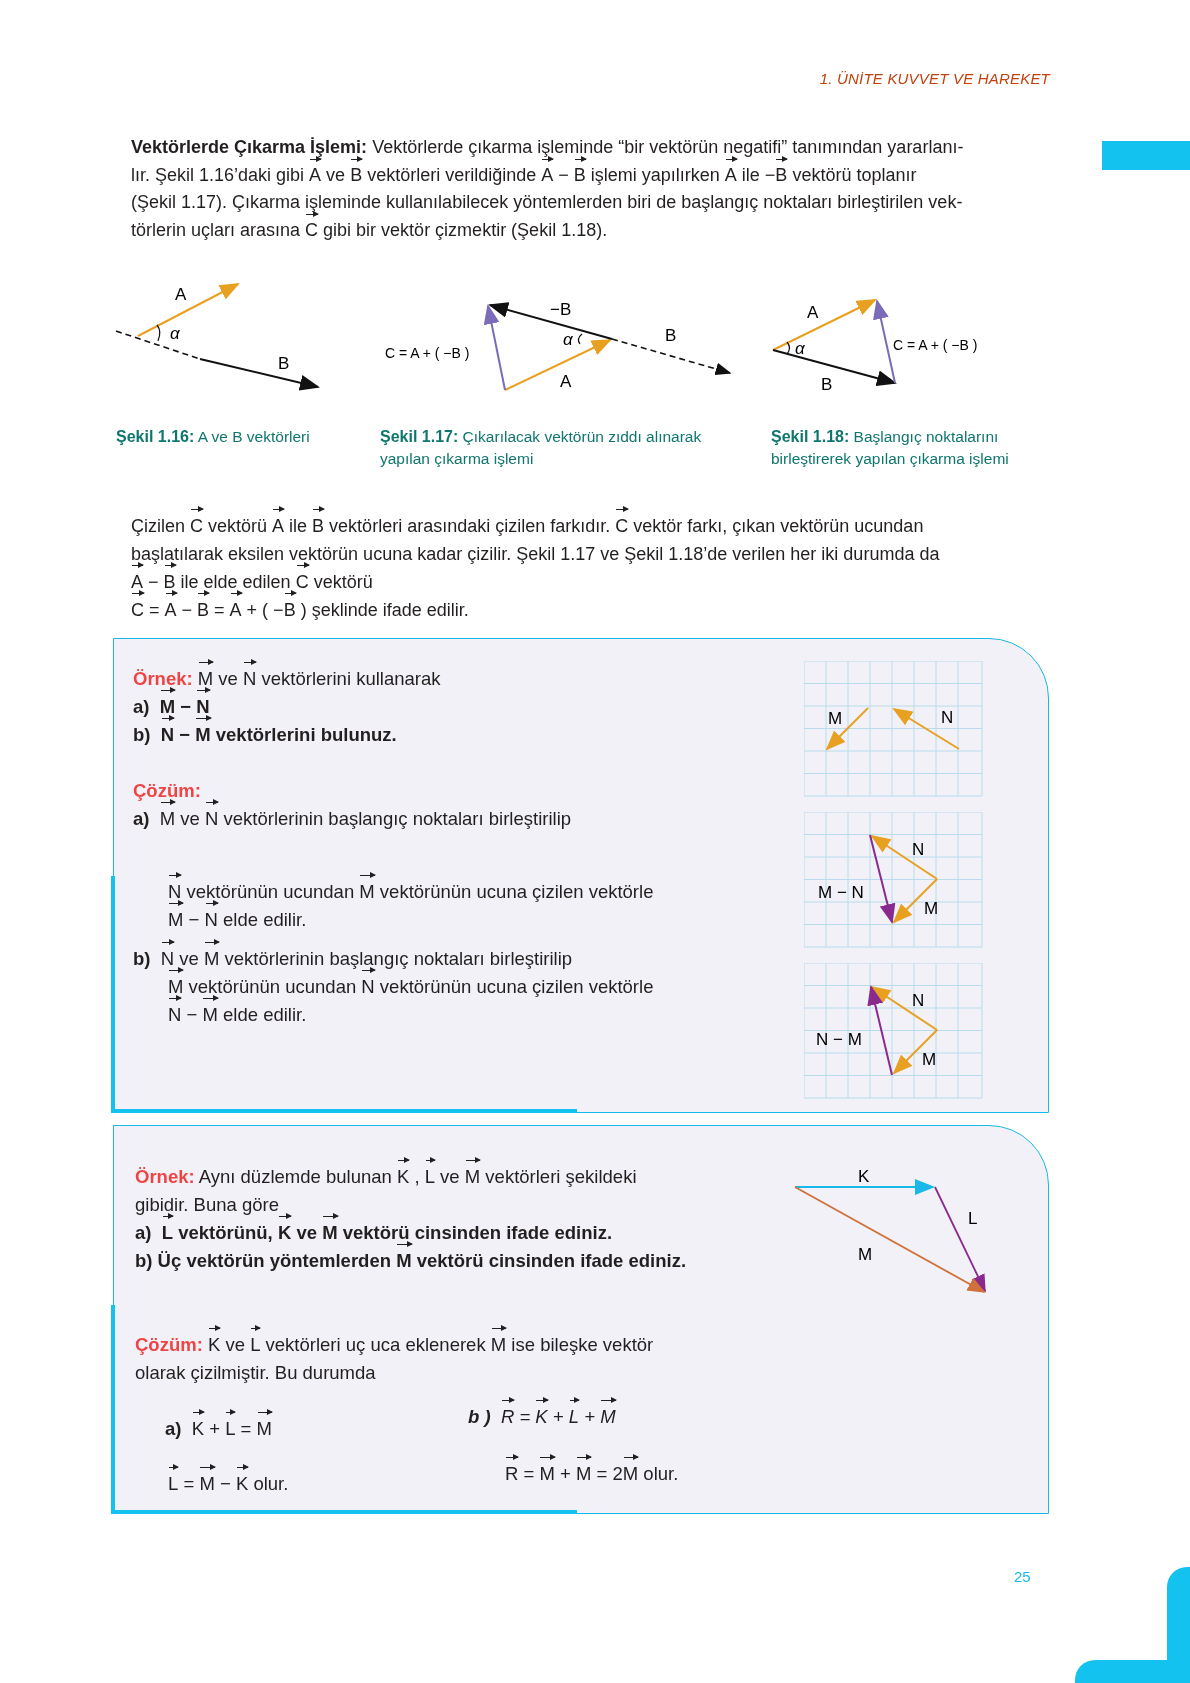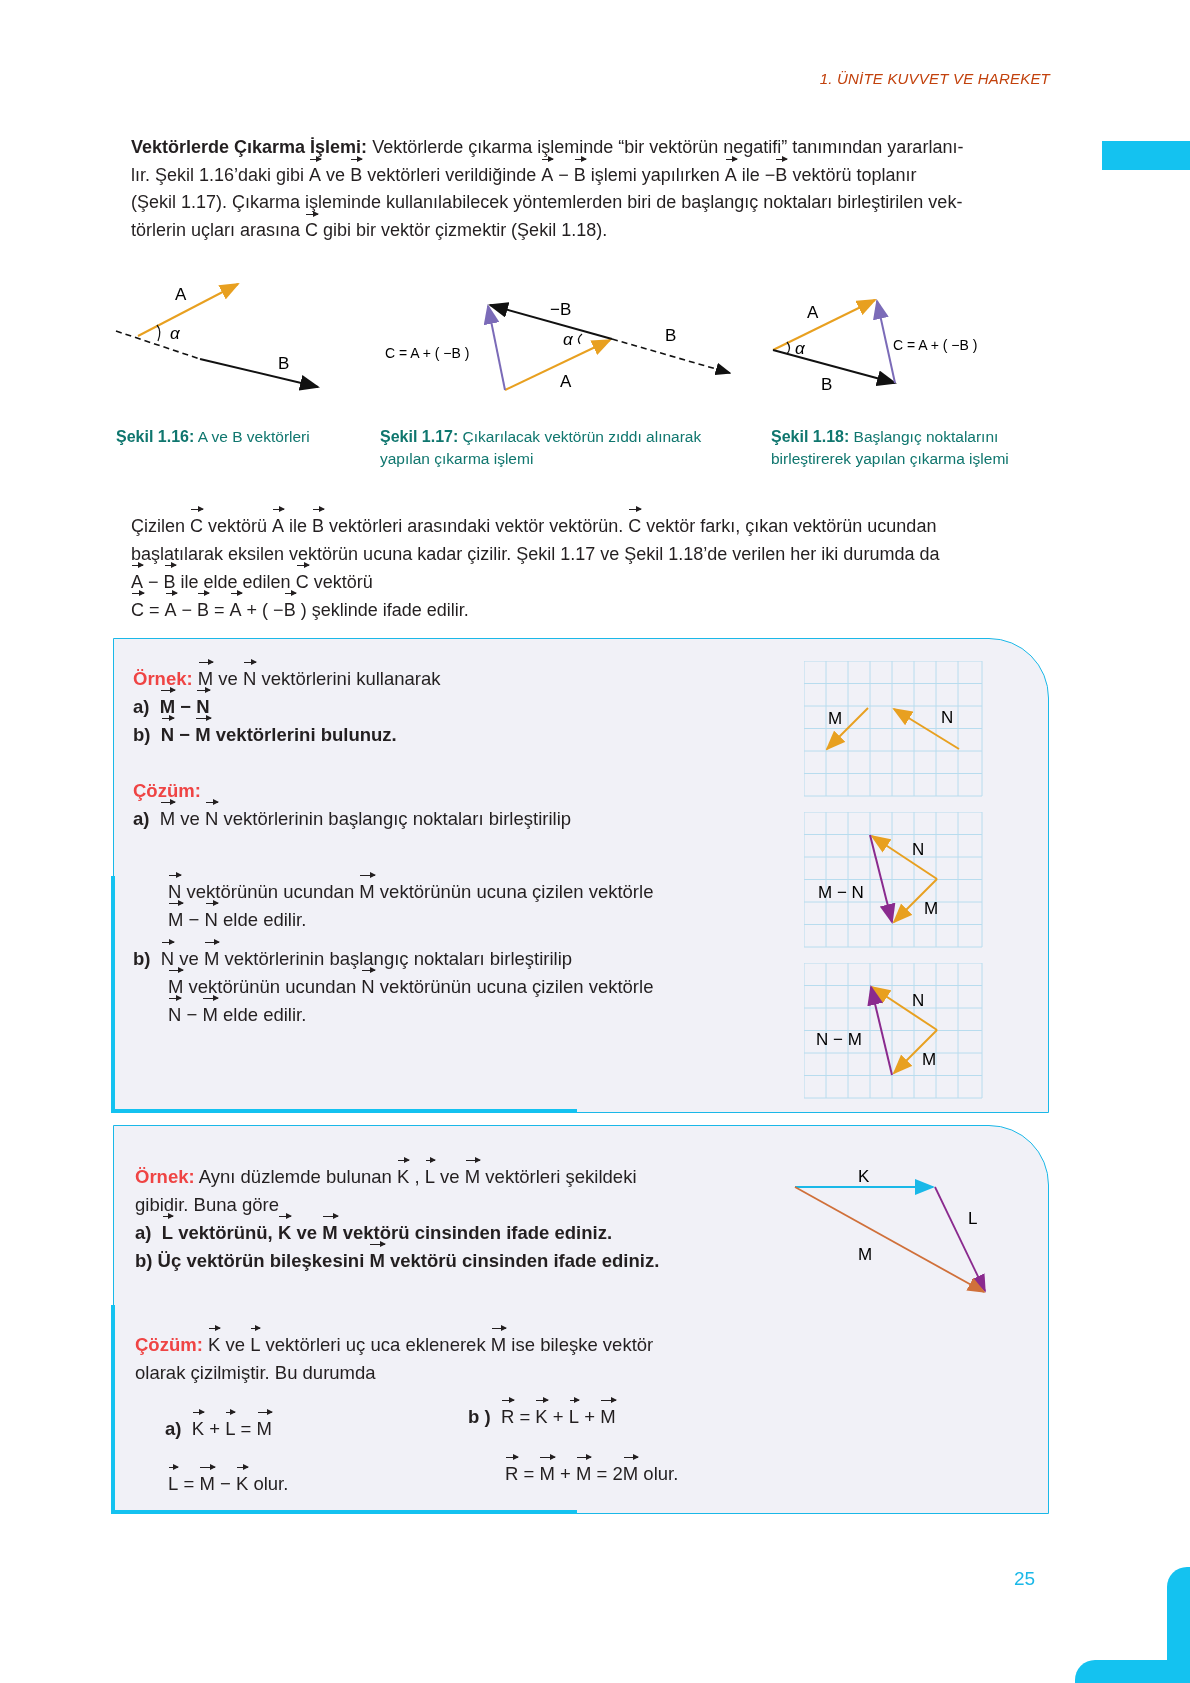--- a/index.html
+++ b/index.html
@@ -12,21 +12,21 @@
   .v::before{content:"";position:absolute;left:1px;right:0;top:-3px;height:1.2px;background:#231f20;}
   .v::after{content:"";position:absolute;right:-1px;top:-6px;border-left:6px solid #231f20;border-top:3.5px solid transparent;border-bottom:3.5px solid transparent;}
   .bold{font-weight:bold;}
   .cap{font-size:15.5px;line-height:22px;color:#0f766e;}
   .cap b{font-weight:bold;font-size:16px;}
   .box{border:1px solid #1ab8e8;background:#f1f1f7;border-radius:0 60px 0 0;}
   .box-accent-left{background:#14c2f0;width:4px;}
   .box-accent-bottom{background:#14c2f0;height:4px;}
   .cyan{color:#ef4444;font-weight:bold;}
   .ex{font-size:18.5px;line-height:28px;}
-  .pagenum{font-size:19px;color:#1ab8e8;}
+  .pagenum{font-size:15px;color:#1ab8e8;}
   .corner{background:#14c2f0;}
   svg text{font-family:"Liberation Sans",sans-serif;}
 </style>
 </head>
 <body>
 
 <div class="abs header">1. ÜNİTE   KUVVET VE HAREKET</div>
 <div class="abs side-tab"></div>
 
 <div class="abs para" style="top:134px;">
@@ -88,21 +88,21 @@
   <text x="42" y="28" font-size="17">A</text>
   <text x="56" y="100" font-size="17">B</text>
   <text x="128" y="60" font-size="14">C = A + ( −B )</text>
 </svg>
 
 <div class="abs cap" style="left:116px;top:426px;width:230px;"><b>Şekil 1.16:</b> <span>A ve B vektörleri</span></div>
 <div class="abs cap" style="left:380px;top:426px;width:345px;"><b>Şekil 1.17:</b> <span>Çıkarılacak vektörün zıddı alınarak yapılan çıkarma işlemi</span></div>
 <div class="abs cap" style="left:771px;top:426px;width:260px;"><b>Şekil 1.18:</b> <span>Başlangıç noktalarını birleştirerek yapılan çıkarma işlemi</span></div>
 
 <div class="abs para" style="top:512px;line-height:28px;">
-  <div><span>Çizilen </span><span class="v">C</span><span> vektörü </span><span class="v">A</span><span> ile </span><span class="v">B</span><span> vektörleri arasındaki vektör vektörün. </span><span class="v">C</span><span> vektör farkı, çıkan vektörün ucundan</span></div>
+  <div><span>Çizilen </span><span class="v">C</span><span> vektörü </span><span class="v">A</span><span> ile </span><span class="v">B</span><span> vektörleri arasındaki çizilen farkıdır. </span><span class="v">C</span><span> vektör farkı, çıkan vektörün ucundan</span></div>
   <div>başlatılarak eksilen vektörün ucuna kadar çizilir. Şekil 1.17 ve Şekil 1.18’de verilen her iki durumda da</div>
   <div><span class="v">A</span><span> − </span><span class="v">B</span><span> ile elde edilen </span><span class="v">C</span><span> vektörü</span></div>
   <div><span class="v">C</span><span> = </span><span class="v">A</span><span> − </span><span class="v">B</span><span> = </span><span class="v">A</span><span> + ( −</span><span class="v">B</span><span> )</span><span> şeklinde ifade edilir.</span></div>
 </div>
 
 <div class="abs box" style="left:113px;top:638px;width:934px;height:473px;"></div>
 <div class="abs box-accent-left" style="left:111px;top:876px;height:237px;"></div>
 <div class="abs box-accent-bottom" style="left:111px;top:1109px;width:466px;"></div>
 
 <div class="abs ex" style="left:133px;top:665px;width:600px;">
@@ -204,21 +204,21 @@
 </svg>
 
 <div class="abs box" style="left:113px;top:1125px;width:934px;height:387px;"></div>
 <div class="abs box-accent-left" style="left:111px;top:1305px;height:209px;"></div>
 <div class="abs box-accent-bottom" style="left:111px;top:1510px;width:466px;"></div>
 
 <div class="abs ex" style="left:135px;top:1163px;width:640px;">
   <div><span class="cyan">Örnek:</span><span> Aynı düzlemde bulunan </span><span class="v">K</span><span> , </span><span class="v">L</span><span> ve </span><span class="v">M</span><span> vektörleri şekildeki</span></div>
   <div>gibidir. Buna göre</div>
   <div class="bold"><span>a)</span>&nbsp;&nbsp;<span class="v">L</span><span> vektörünü, </span><span class="v">K</span><span> ve </span><span class="v">M</span><span> vektörü cinsinden ifade ediniz.</span></div>
-  <div class="bold"><span>b)</span><span> Üç vektörün bileşkesini </span><span class="v">M</span><span> vektörü cinsinden ifade ediniz.</span></div>
+  <div class="bold"><span>b)</span><span> Üç vektörün yöntemlerden </span><span class="v">M</span><span> vektörü cinsinden ifade ediniz.</span></div>
 </div>
 
 <svg class="abs" style="left:785px;top:1160px;" width="220" height="140">
   <line x1="10" y1="27" x2="148" y2="27" stroke="#1ab8e8" stroke-width="2" marker-end="url(#ac)"></line>
   <line x1="150" y1="27" x2="200" y2="131" stroke="#8a2a8e" stroke-width="1.8" marker-end="url(#av)"></line>
   <line x1="10" y1="27" x2="199" y2="132" stroke="#d0703a" stroke-width="1.8" marker-end="url(#ar)"></line>
   <text x="73" y="22" font-size="17">K</text>
   <text x="183" y="64" font-size="17">L</text>
   <text x="73" y="100" font-size="17">M</text>
 </svg>
@@ -227,21 +227,21 @@
   <div><span class="cyan">Çözüm:</span> <span class="v">K</span><span> ve </span><span class="v">L</span><span> vektörleri uç uca eklenerek </span><span class="v">M</span><span> ise bileşke vektör</span></div>
   <div>olarak çizilmiştir. Bu durumda</div>
 </div>
 
 <div class="abs ex" style="left:135px;top:1415px;margin-left:30px;">
   <span class="bold">a)</span>&nbsp;&nbsp;<span class="v">K</span><span> + </span><span class="v">L</span><span> = </span><span class="v">M</span>
 </div>
 <div class="abs ex" style="left:168px;top:1470px;">
   <span class="v">L</span><span> = </span><span class="v">M</span><span> − </span><span class="v">K</span><span> olur.</span>
 </div>
-<div class="abs ex" style="left:468px;top:1403px;">
+<div class="abs ex" style="left:468px;top:1403px;font-style:italic;">
   <span class="bold">b )</span>&nbsp;&nbsp;<span class="v">R</span><span> = </span><span class="v">K</span><span> + </span><span class="v">L</span><span> + </span><span class="v">M</span>
 </div>
 <div class="abs ex" style="left:505px;top:1460px;">
   <span class="v">R</span><span> = </span><span class="v">M</span><span> + </span><span class="v">M</span><span> = </span><span>2</span><span class="v">M</span><span> olur.</span>
 </div>
 
 <div class="abs pagenum" style="left:1014px;top:1568px;">25</div>
 <div class="abs corner" style="left:1167px;top:1567px;width:23px;height:116px;border-radius:20px 0 0 0;"></div>
 <div class="abs corner" style="left:1075px;top:1660px;width:115px;height:23px;border-radius:20px 0 0 0;"></div>
 

